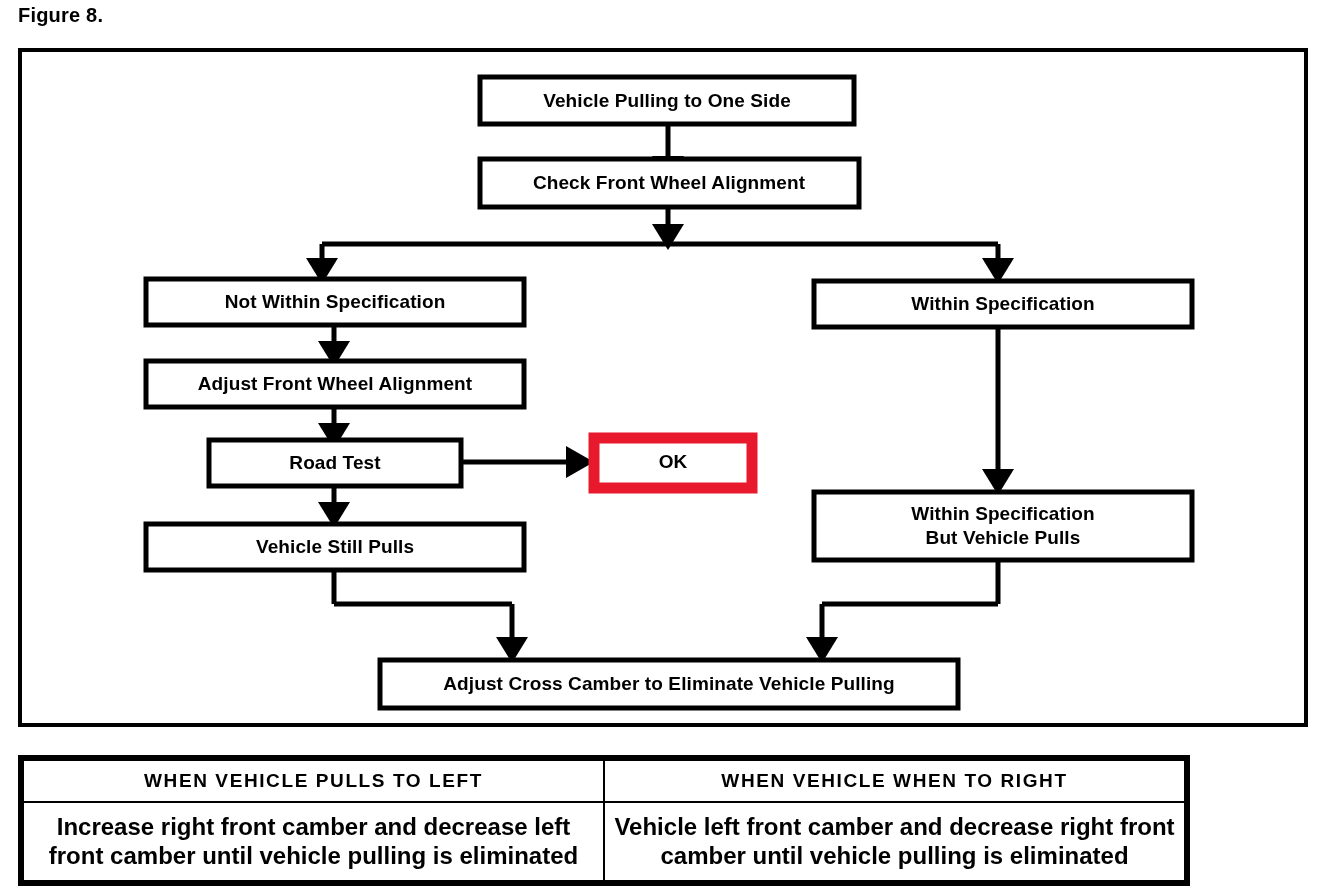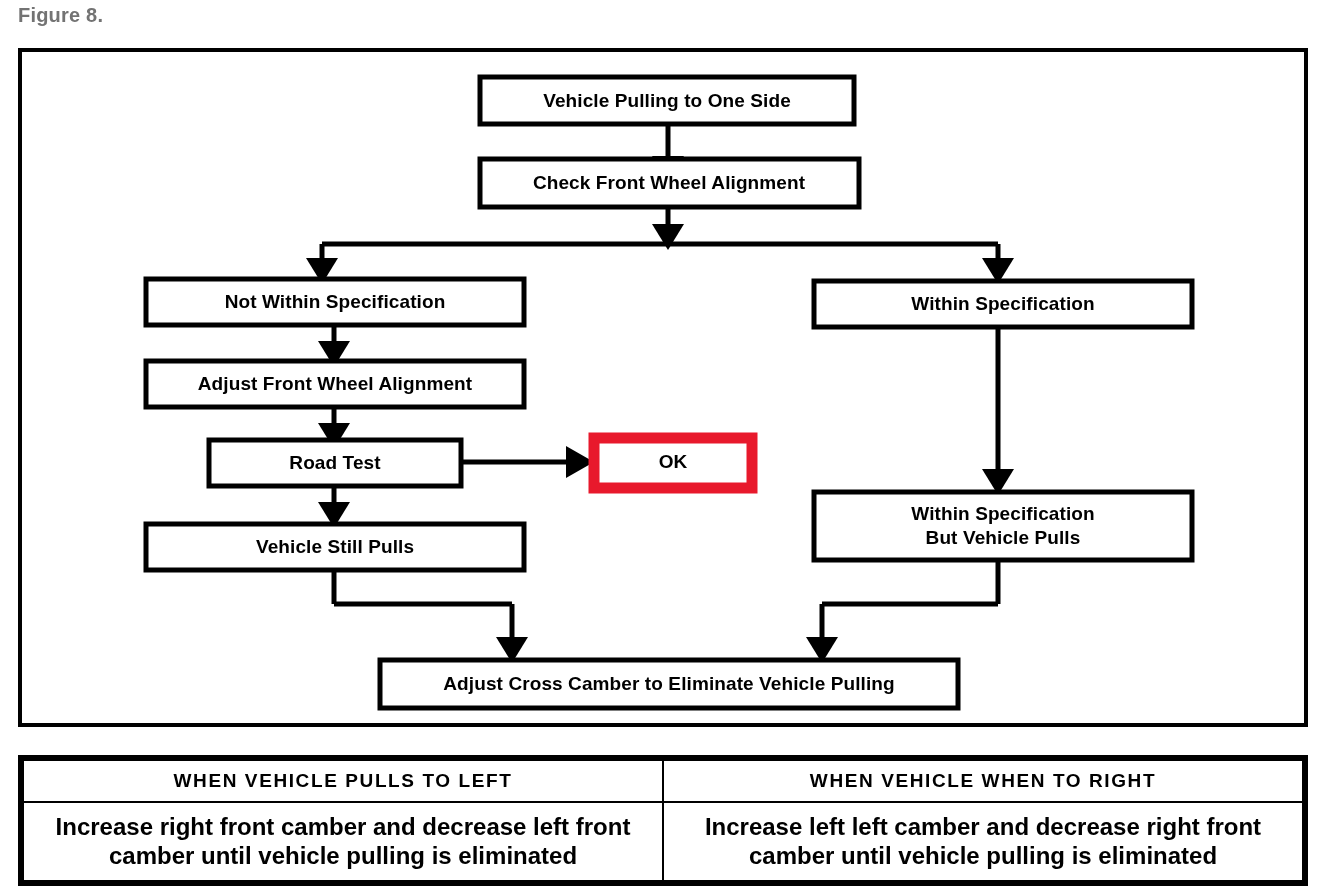--- a/index.html
+++ b/index.html
@@ -13,21 +13,21 @@
     font-family: "Liberation Sans", sans-serif;
     position: relative;
     overflow: hidden;
   }
   #figure-title {
     position: absolute;
     left: 18px;
     top: 4px;
     font-size: 20px;
     font-weight: bold;
-    color: #737373;
+    color: #000000;
     letter-spacing: 0.2px;
   }
   #flow-frame {
     position: absolute;
     left: 18px;
     top: 48px;
     width: 1290px;
     height: 679px;
     border: 4px solid #000000;
     box-sizing: border-box;
@@ -63,21 +63,21 @@
     stroke-width: 5;
     fill: none;
   }
   .arrow-head {
     fill: #000000;
   }
   #spec-table {
     position: absolute;
     left: 18px;
     top: 755px;
-    width: 1290px;
+    width: 1172px;
     height: 131px;
     border: 4px solid #000000;
     box-sizing: border-box;
     border-collapse: collapse;
     background: #ffffff;
   }
   #spec-table table {
     width: 100%;
     height: 100%;
     border-collapse: collapse;
@@ -219,17 +219,17 @@
 
 <div id="spec-table">
   <table>
     <tbody>
       <tr>
         <td class="tbl-head">WHEN VEHICLE PULLS TO LEFT</td>
         <td class="tbl-head">WHEN VEHICLE WHEN TO RIGHT</td>
       </tr>
       <tr>
         <td class="tbl-cell">Increase right front camber and decrease left front camber until vehicle pulling is eliminated</td>
-        <td class="tbl-cell">Increase left left camber and decrease right front camber until vehicle pulling is eliminated</td>
+        <td class="tbl-cell">Vehicle left front camber and decrease right front camber until vehicle pulling is eliminated</td>
       </tr>
     </tbody>
   </table>
 </div>
 
 </body></html>

